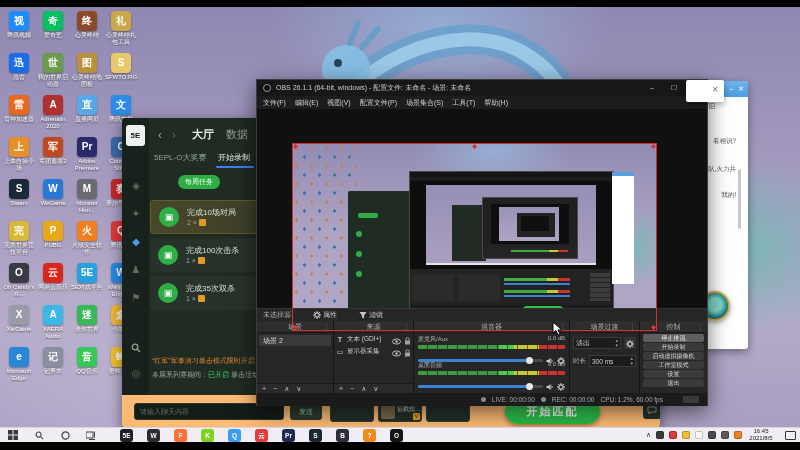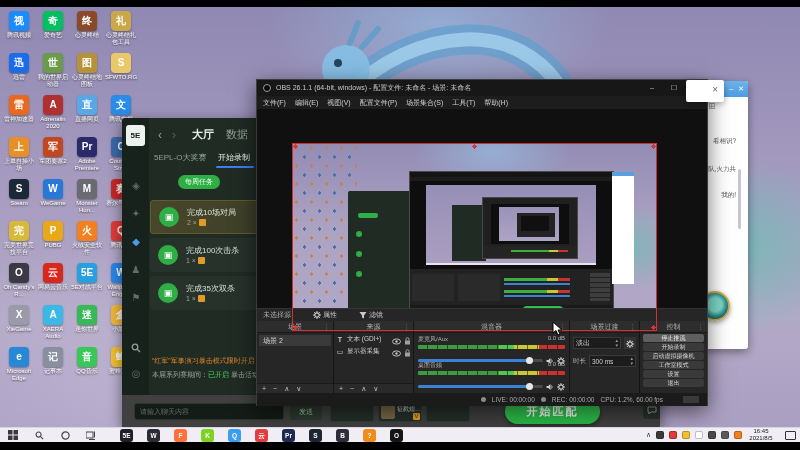--- a/index.html
+++ b/index.html
@@ -49,21 +49,21 @@
   .l-task.hl{background:linear-gradient(90deg,#49472a,#2c3526 70%);border:1px solid #5d5c30;}
   .l-task-ic{width:20px;height:20px;border-radius:50%;background:#2fae46;color:#fff;font-size:9px;
     text-align:center;line-height:20px;flex:0 0 20px;}
   .l-task-tx{margin-left:8px;}
   .l-task-t{font-size:8px;color:#d5e3d9;line-height:10px;}
   .l-task-c{font-size:7px;color:#9aa89e;line-height:9px;display:flex;align-items:center;gap:2px;}
   .l-badge{display:inline-block;width:7px;height:7px;background:#e09a28;border-radius:1px;}
   #l-ann{left:30px;top:238px;width:470px;}
   #l-ann1{font-size:7px;color:#e0862a;line-height:9px;}
   #l-ann2{font-size:7px;line-height:9px;margin-top:5px;}
-  #l-bottom{left:0;top:277px;width:538px;height:33px;background:#404040;}
+  #l-bottom{left:0;top:277px;width:538px;height:33px;background:#fdba74;}
   #l-input{left:12px;top:8px;width:150px;height:17px;background:#141c17;border:1px solid #2a362e;border-radius:3px;
     font-size:7px;color:#5f6f66;line-height:15px;padding-left:5px;}
   #l-send{left:168px;top:8px;width:32px;height:17px;background:#2c3a30;border-radius:3px;color:#9fd4a8;
     font-size:7px;text-align:center;line-height:17px;}
   .l-slot{top:6px;width:44px;height:21px;background:#25302a;border:1px solid #31403a;border-radius:3px;}
   .l-slot .pav{position:absolute;left:2px;top:3px;width:14px;height:14px;border-radius:2px;background:#7a6a4a;}
   .l-slot .pname{position:absolute;left:18px;top:3px;font-size:6px;color:#cfe0d4;}
   .l-slot .pv-badge{position:absolute;left:34px;top:11px;width:7px;height:7px;background:#e8a020;border-radius:1px;
     color:#5a3a00;font-size:6px;line-height:7px;text-align:center;}
   #l-match{left:383px;top:4px;width:95px;height:25px;background:linear-gradient(180deg,#3bd45a,#27b743);

